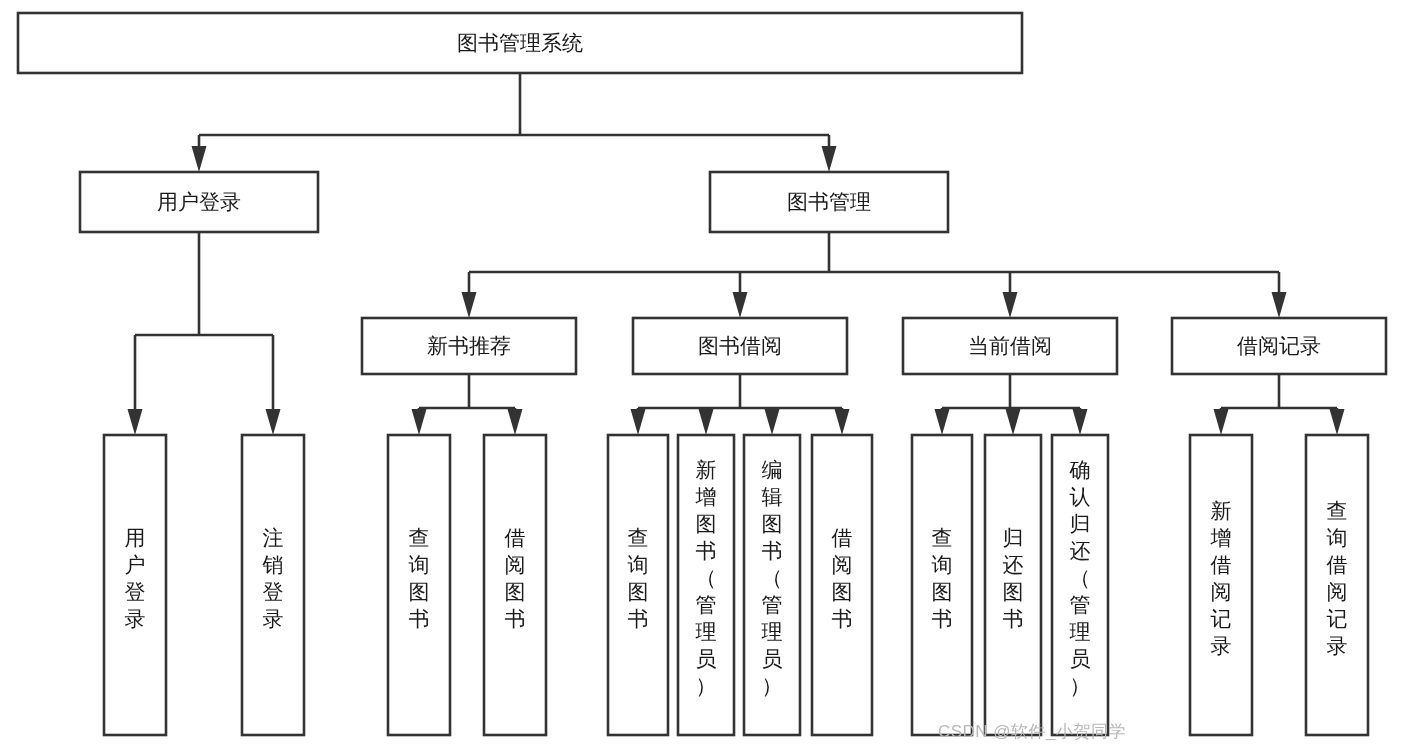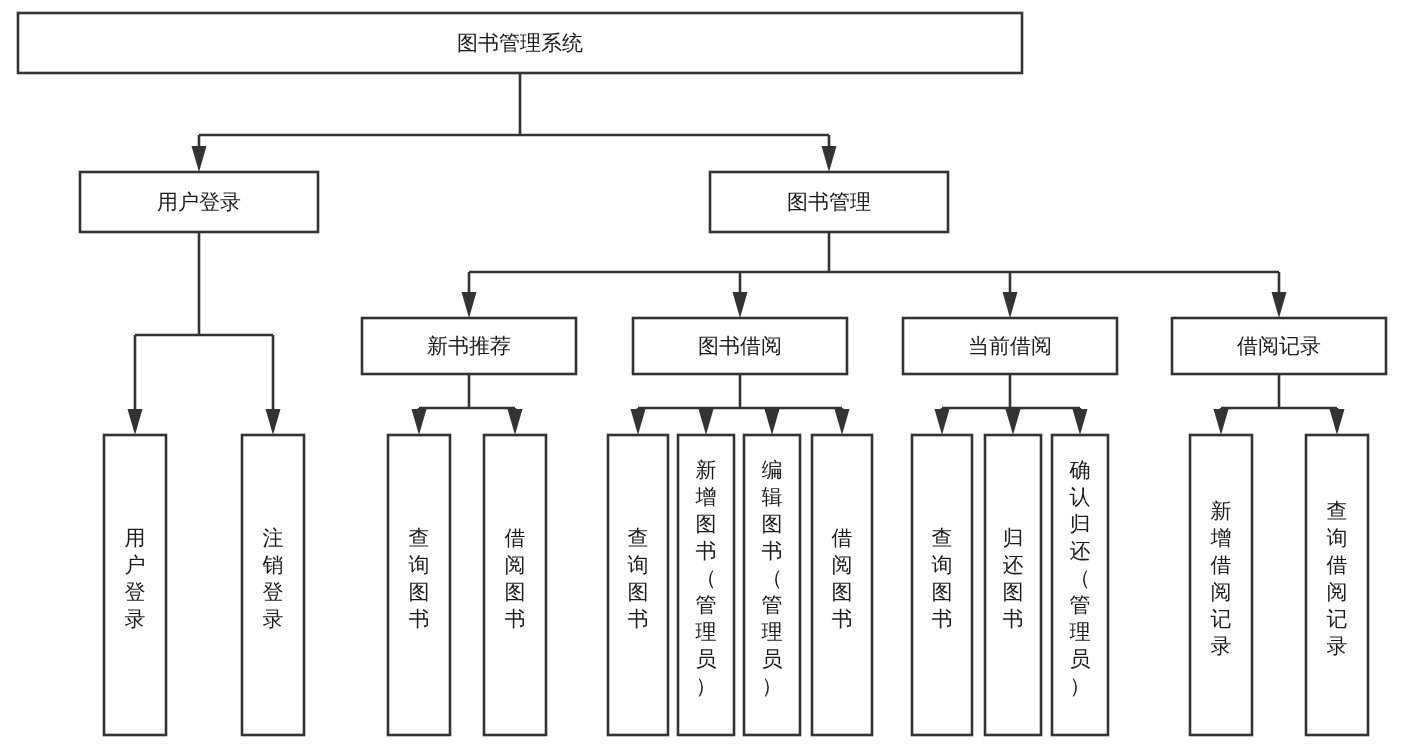--- a/index.html
+++ b/index.html
@@ -201,13 +201,14 @@
         <g>
           <rect x="1190" y="435" width="62" height="300" class="node-box" rx="0"></rect>
           <text x="1221" y="0" class="node-label-v"><tspan x="1221" y="517.5">新</tspan><tspan x="1221" y="544.5">增</tspan><tspan x="1221" y="571.5">借</tspan><tspan x="1221" y="598.5">阅</tspan><tspan x="1221" y="625.5">记</tspan><tspan x="1221" y="652.5">录</tspan></text>
         </g>
         <g>
           <rect x="1306" y="435" width="62" height="300" class="node-box" rx="0"></rect>
           <text x="1337" y="0" class="node-label-v"><tspan x="1337" y="517.5">查</tspan><tspan x="1337" y="544.5">询</tspan><tspan x="1337" y="571.5">借</tspan><tspan x="1337" y="598.5">阅</tspan><tspan x="1337" y="625.5">记</tspan><tspan x="1337" y="652.5">录</tspan></text>
         </g>
       </g>
   </svg>
+  <div class="watermark-text">CSDN @软件_小贺同学</div>
 </div>
 
 </body></html>

